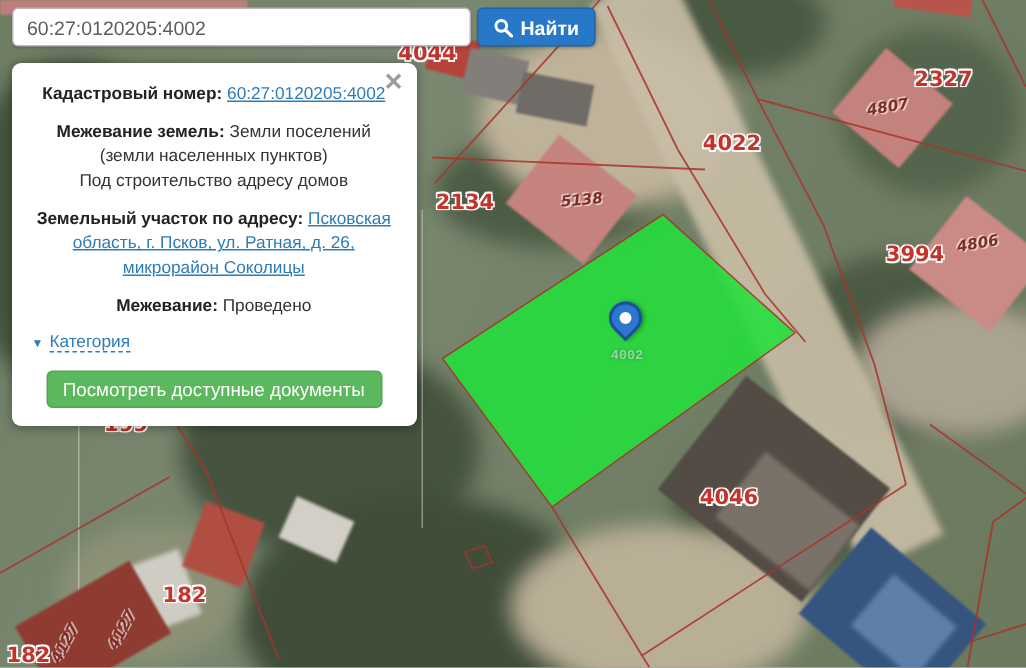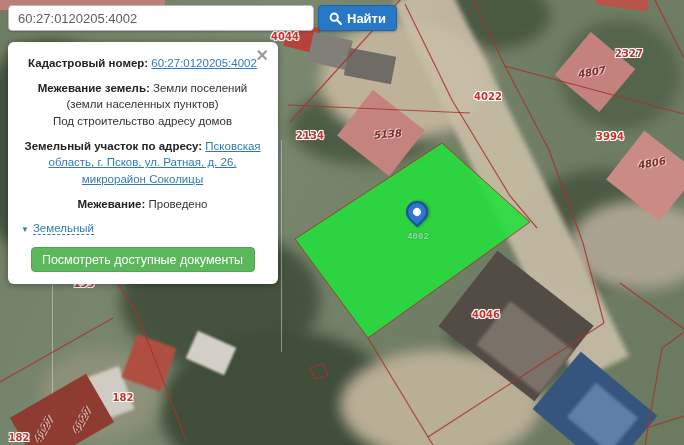--- a/index.html
+++ b/index.html
@@ -9,21 +9,21 @@
   
   .map{position:absolute;inset:0;background:
     linear-gradient(115deg,#6f7d63 0%,#7a8870 35%,#717f66 60%,#6b795f 100%);}
   .blob{position:absolute;border-radius:50%;filter:blur(7px);}
   .roof{position:absolute;filter:blur(.6px);}
   .thinline{position:absolute;width:1px;background:rgba(238,238,226,.45);}
   svg.overlay{position:absolute;left:0;top:0;}
 
   
   .plabel{position:absolute;transform:translate(-50%,-50%);
-    font-family:"DejaVu Sans",sans-serif;font-size:10px;font-weight:bold;
+    font-family:"DejaVu Sans",sans-serif;font-size:14px;font-weight:bold;
     color:var(--label-red);white-space:nowrap;
     text-shadow:-1px -1px 0 #fff,1px -1px 0 #fff,-1px 1px 0 #fff,1px 1px 0 #fff,0 0 2px #fff;}
   .blabel{position:absolute;transform:translate(-50%,-50%);
     font-family:"DejaVu Sans",sans-serif;font-size:10px;font-weight:bold;font-style:italic;
     color:var(--label-maroon);white-space:nowrap;
     text-shadow:-1px -1px 0 rgba(255,255,255,.55),1px 1px 0 rgba(255,255,255,.55);}
   .slabel{position:absolute;transform:translate(-50%,-50%);
     font-family:Liberation Mono, monospace;font-size:9px;font-weight:bold;
     color:rgba(255,255,255,.5);text-shadow:0 0 2px rgba(0,120,40,.6);}
 
@@ -122,22 +122,22 @@
         <path d="M646,428 L684,416"></path>
         <path d="M310,368 l13,-4 l5,11 l-13,4 z"></path>
       </g>
     </svg>
 
     <div id="labels">
         <span class="plabel" style="left: 285px; top: 36px;">4044</span>
         <span class="plabel" style="left: 310px; top: 135px;">2134</span>
         <span class="plabel" style="left: 488px; top: 96px;">4022</span>
         <span class="plabel" style="left: 629px; top: 53px;">2327</span>
-        <span class="plabel" style="left: 610px; top: 136px;">3994</span>
-        <span class="plabel" style="left: 486px; top: 314px;">4046</span>
+        <span class="plabel" style="left: 610px; top: 170px;">3994</span>
+        <span class="plabel" style="left: 486px; top: 332px;">4046</span>
         <span class="plabel" style="left: 84px; top: 283px;">199</span>
         <span class="plabel" style="left: 123px; top: 397px;">182</span>
         <span class="plabel" style="left: 19px; top: 437px;">182</span>
         <span class="blabel" style="left: 592px; top: 72px; transform: translate(-50%, -50%) rotate(-10deg);">4807</span>
         <span class="blabel" style="left: 652px; top: 163px; transform: translate(-50%, -50%) rotate(-10deg);">4806</span>
         <span class="blabel" style="left: 388px; top: 134px; transform: translate(-50%, -50%) rotate(-5deg);">5138</span>
         <span class="blabel" style="left: 44px; top: 429px; transform: translate(-50%, -50%) rotate(-62deg);">4127</span>
         <span class="blabel" style="left: 82px; top: 420px; transform: translate(-50%, -50%) rotate(-62deg);">4127</span>
       </div>
 
@@ -176,18 +176,18 @@
       <a>Псковская область, г. Псков, ул. Ратная, д. 26, микрорайон Соколицы</a>
     </p>
 
 
     <p>
       <b>Межевание:</b>
       <span>Проведено</span>
     </p>
 
     <div class="details">
-      <span class="tri">▼</span><span class="dlink">Земельный</span>
+      <span class="tri">▼</span><span class="dlink">Категория</span>
     </div>
 
     <button class="docsbtn">Посмотреть доступные документы</button>
   </div>
 </div>
 
 </body></html>

